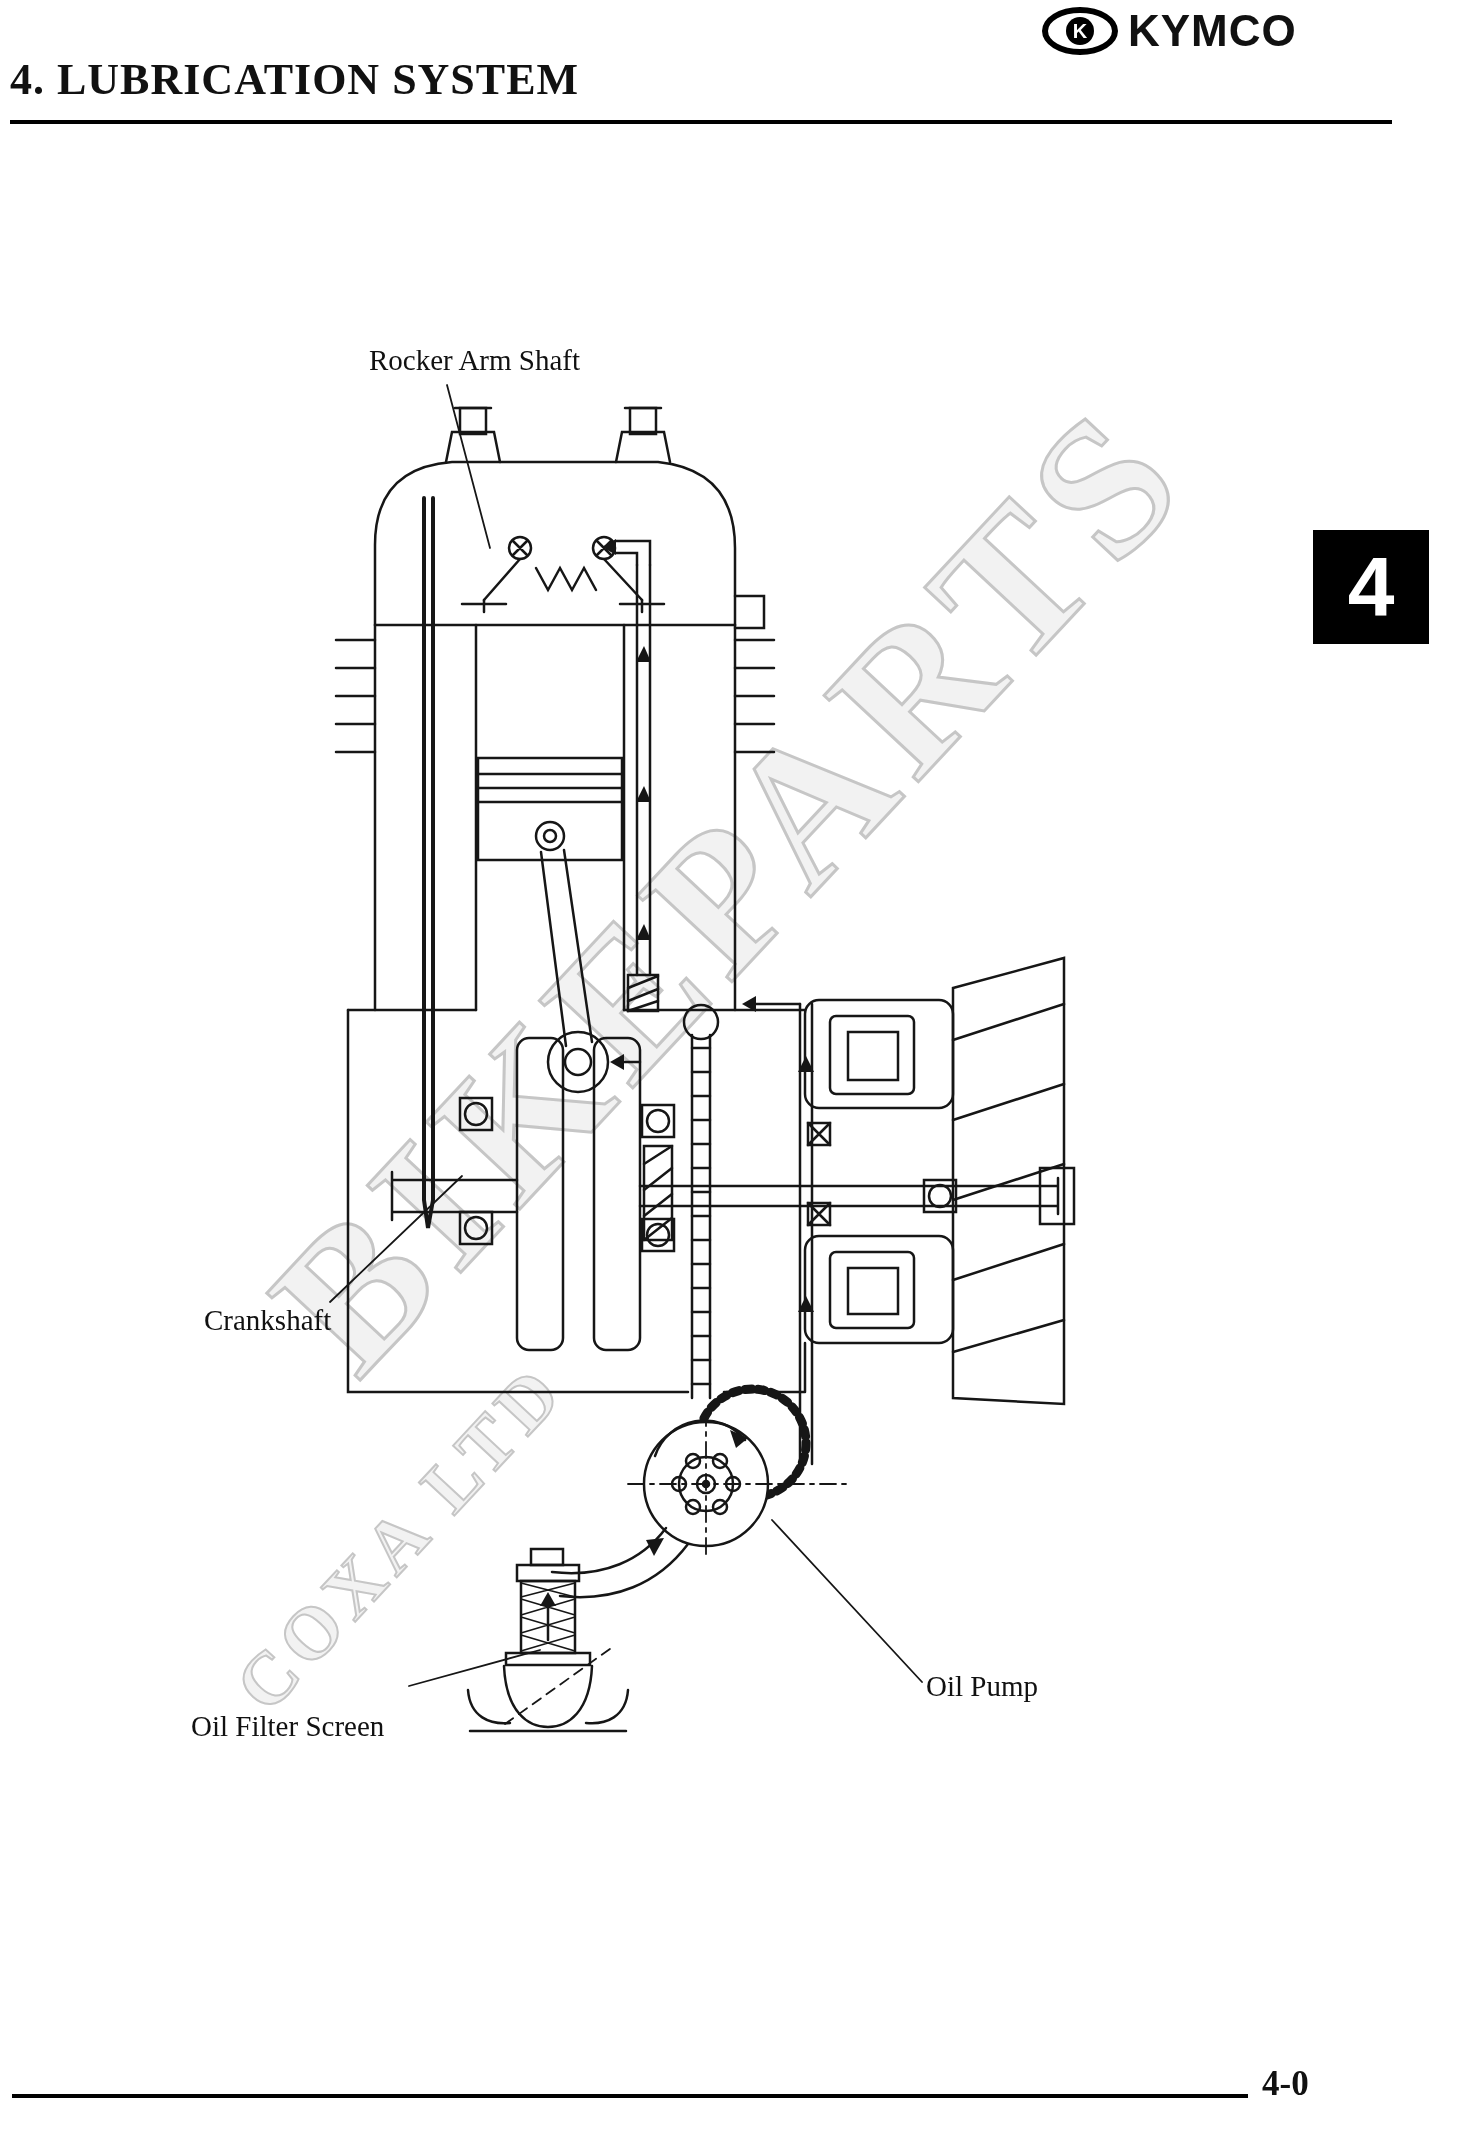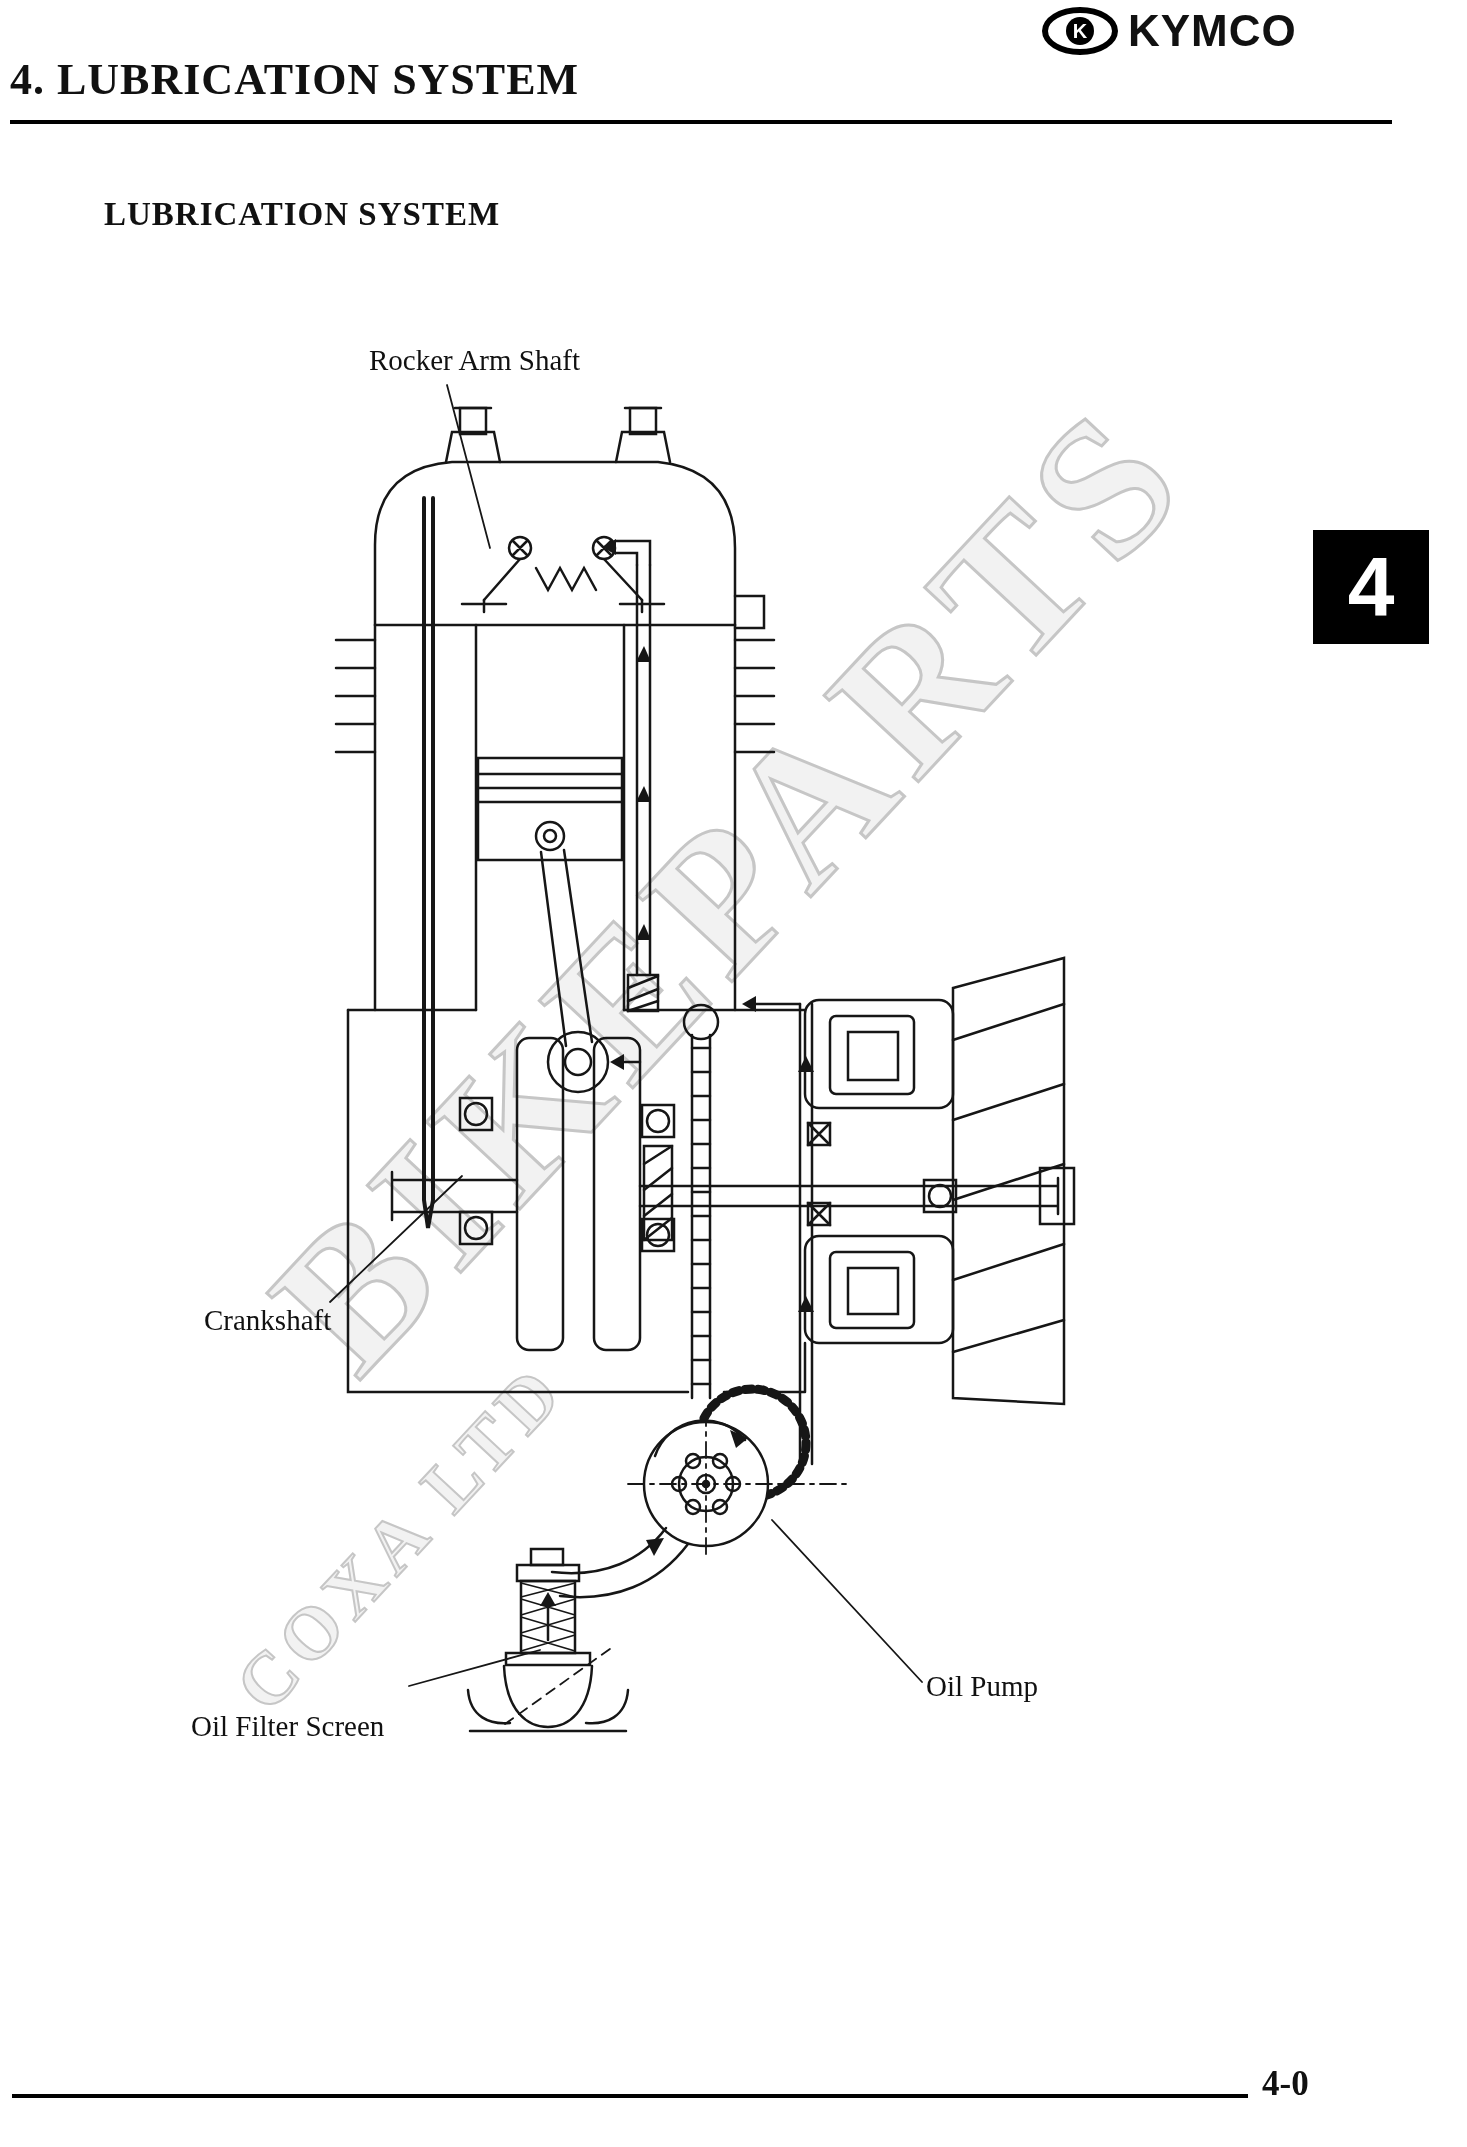--- a/index.html
+++ b/index.html
@@ -88,21 +88,20 @@
 
   <div class="logo">
     <div class="logo-oval">
       <div class="logo-circle">K</div>
     </div>
     <div class="logo-text">KYMCO</div>
   </div>
 
   <div class="header-rule"></div>
 
-  <div class="section-title">LUBRICATION SYSTEM</div>
 
   <div class="watermark-main">BIKEPARTS</div>
   <div class="watermark-sub">COXA LTD</div>
 
   <svg class="diagram-svg" width="1467" height="2147" viewBox="0 0 1467 2147">
     <g fill="none" stroke="#161616" stroke-width="2.5" stroke-linecap="round">
 
       <g>
         <path d="M375 625 V545 Q375 468 452 462 H658 Q735 470 735 548 V625"></path>
         <path d="M375 625 H735"></path>

